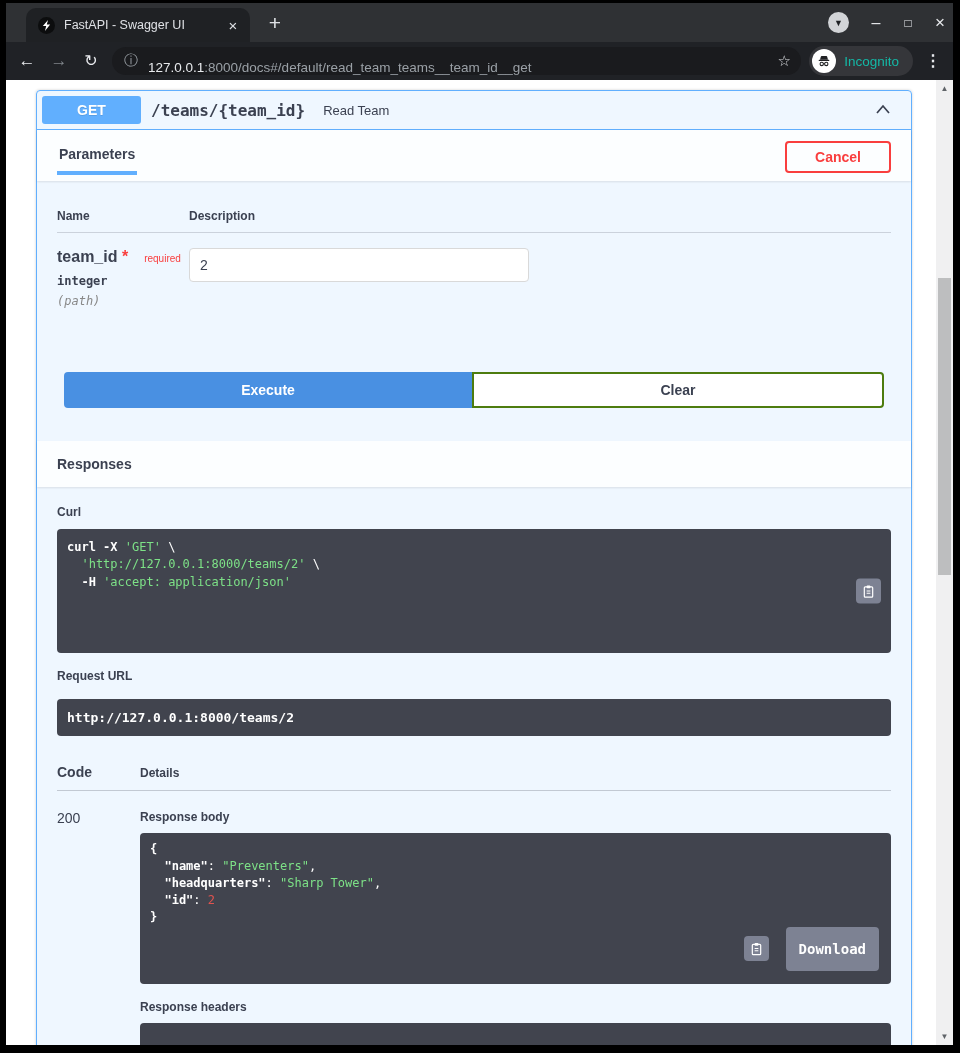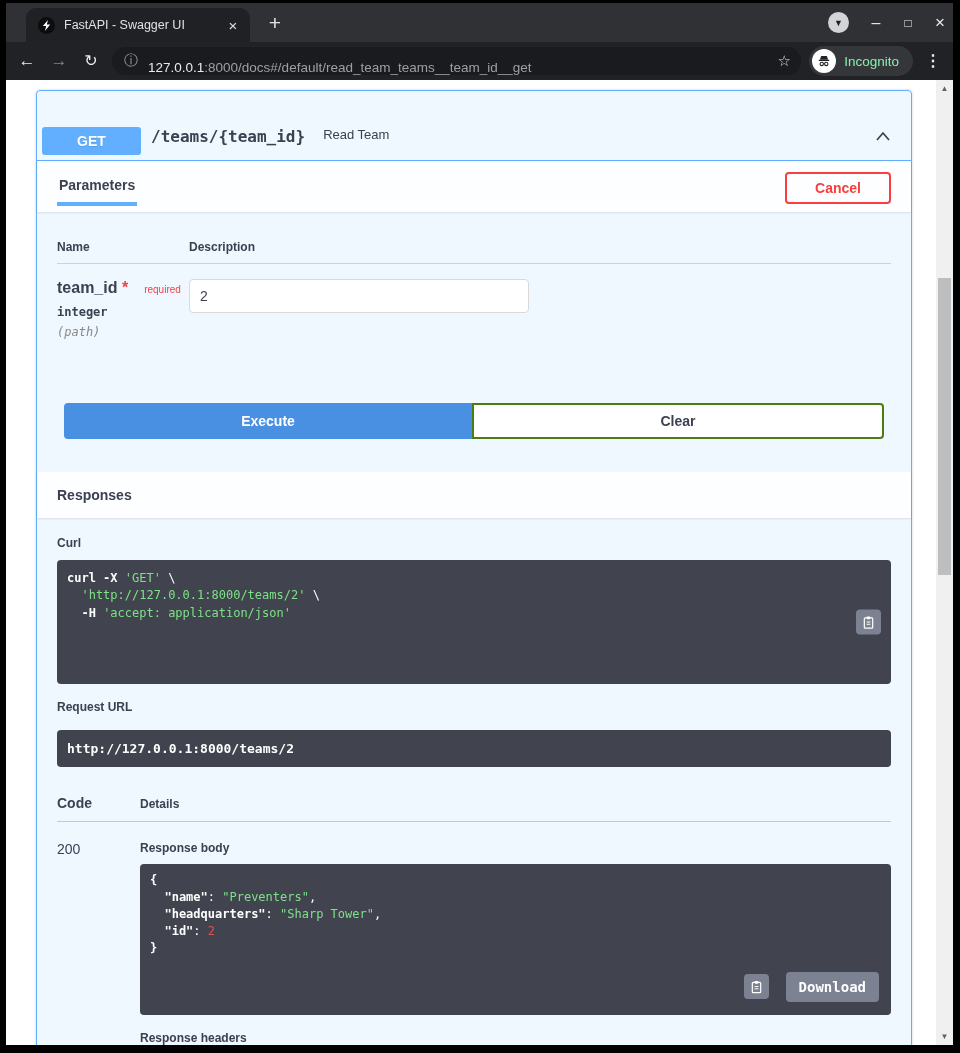--- a/index.html
+++ b/index.html
@@ -28,34 +28,34 @@
   .nav-reload{left:73px;font-size:16px;}
   .urlbar{position:absolute;left:106px;top:5px;height:28px;right:152px;background:var(--urlbar);border-radius:14px;
           display:flex;align-items:center;padding:0 10px 0 12px;color:#9aa0a6;}
   .url-info{font-size:14px;margin-right:10px;}
   .url-text{font-size:13.5px;white-space:nowrap;overflow:hidden;flex:1;margin-top:12px;}
   .url-host{color:#e8eaed;}
   .url-star{font-size:15px;color:#dadce0;margin-left:8px;}
   .incog{position:absolute;right:40px;top:4px;height:30px;border-radius:15px;background:#35363a;
          display:flex;align-items:center;padding:3px 14px 3px 3px;box-sizing:border-box;}
   .incog-circle{width:24px;height:24px;border-radius:50%;background:#fff;display:flex;align-items:center;justify-content:center;}
-  .incog-label{color:#86efac;font-size:13.5px;margin-left:8px;}
+  .incog-label{color:#14b8a6;font-size:13.5px;margin-left:8px;}
   .menu-dots{position:absolute;right:8px;top:7px;width:24px;height:24px;color:#e8eaed;font-size:16px;line-height:24px;text-align:center;font-weight:bold;}
 
   
   .page{position:absolute;top:80px;left:6px;width:930px;height:965px;background:#fff;overflow:hidden;}
   .scrollbar{position:absolute;top:80px;left:936px;width:17px;height:965px;background:#f0f0f1;}
   .scroll-arrow{position:absolute;left:0;width:17px;text-align:center;font-size:8px;color:#5f6368;}
   .scroll-up{top:4px;}  .scroll-down{bottom:4px;}
   .scroll-thumb{position:absolute;top:198px;left:2px;width:13px;height:297px;background:#bdbebf;}
 
   
   .opblock{margin:10px 24px 0 30px;border:1px solid var(--blue);border-radius:4px;
            background:rgba(97,175,254,.1);box-shadow:0 0 3px rgba(0,0,0,.19);height:1100px;box-sizing:border-box;}
-  .op-header{display:flex;align-items:flex-start;padding:5px 12px 5px 5px;border-bottom:1px solid var(--blue);margin-top:31px;}
+  .op-header{display:flex;align-items:center;padding:5px 12px 5px 5px;border-bottom:1px solid var(--blue);}
   .method-badge{min-width:99px;text-align:center;padding:6px 0;background:var(--blue);color:#fff;font-weight:bold;
                 font-size:14px;border-radius:3px;text-shadow:0 1px 0 rgba(0,0,0,.1);border:none;font-family:inherit;}
   .op-path{font-family:"DejaVu Sans Mono",monospace;font-size:16px;font-weight:700;color:var(--ink);margin-left:10px;}
   .op-summary{font-size:13px;color:var(--ink);margin-left:18px;}
   .op-chevron{margin-left:auto;margin-right:6px;display:flex;}
 
   .section-band{position:relative;background:rgba(255,255,255,.8);box-shadow:0 1px 2px rgba(0,0,0,.1);}
   .params-band{height:51px;padding:0 20px;}
   .params-title{display:inline-block;font-size:14px;font-weight:bold;color:var(--ink);padding:16px 2px 9px;
                 border-bottom:4px solid var(--blue);}
@@ -102,21 +102,21 @@
   .w-code{width:83px;}
   .divider{border:none;border-top:1px solid rgba(59,65,81,.25);margin:10px 0 0;}
   .sr-row{display:flex;margin-top:19px;}
   .sr-code{width:83px;font-size:14px;color:var(--ink);}
   .sr-details{flex:1;}
   .rb-block{position:relative;margin-top:9px;background:var(--code-bg);border-radius:4px;padding:8px 10px;
             color:#fff;font-family:"DejaVu Sans Mono",monospace;font-size:12px;line-height:1.4;white-space:pre;}
   .rb-actions{position:absolute;right:12px;bottom:13px;display:flex;align-items:center;gap:17px;}
   .rb-copy{position:static;transform:none;}
   .download-btn{background:var(--btn-gray);border:none;color:#fff;font-weight:bold;font-size:14px;
-                padding:7px 13px;border-radius:4px;font-family:inherit;}
+                padding:14px 13px;border-radius:4px;font-family:inherit;}
   .rh-block{margin-top:9px;background:var(--code-bg);border-radius:4px;padding:13px 10px;color:#fff;
             font-family:"DejaVu Sans Mono",monospace;font-size:12px;font-weight:bold;line-height:14px;white-space:pre;}
 </style>
 </head>
 <body>
 
 <div id="window">
 
   <div class="titlebar">
     <div class="tab">

